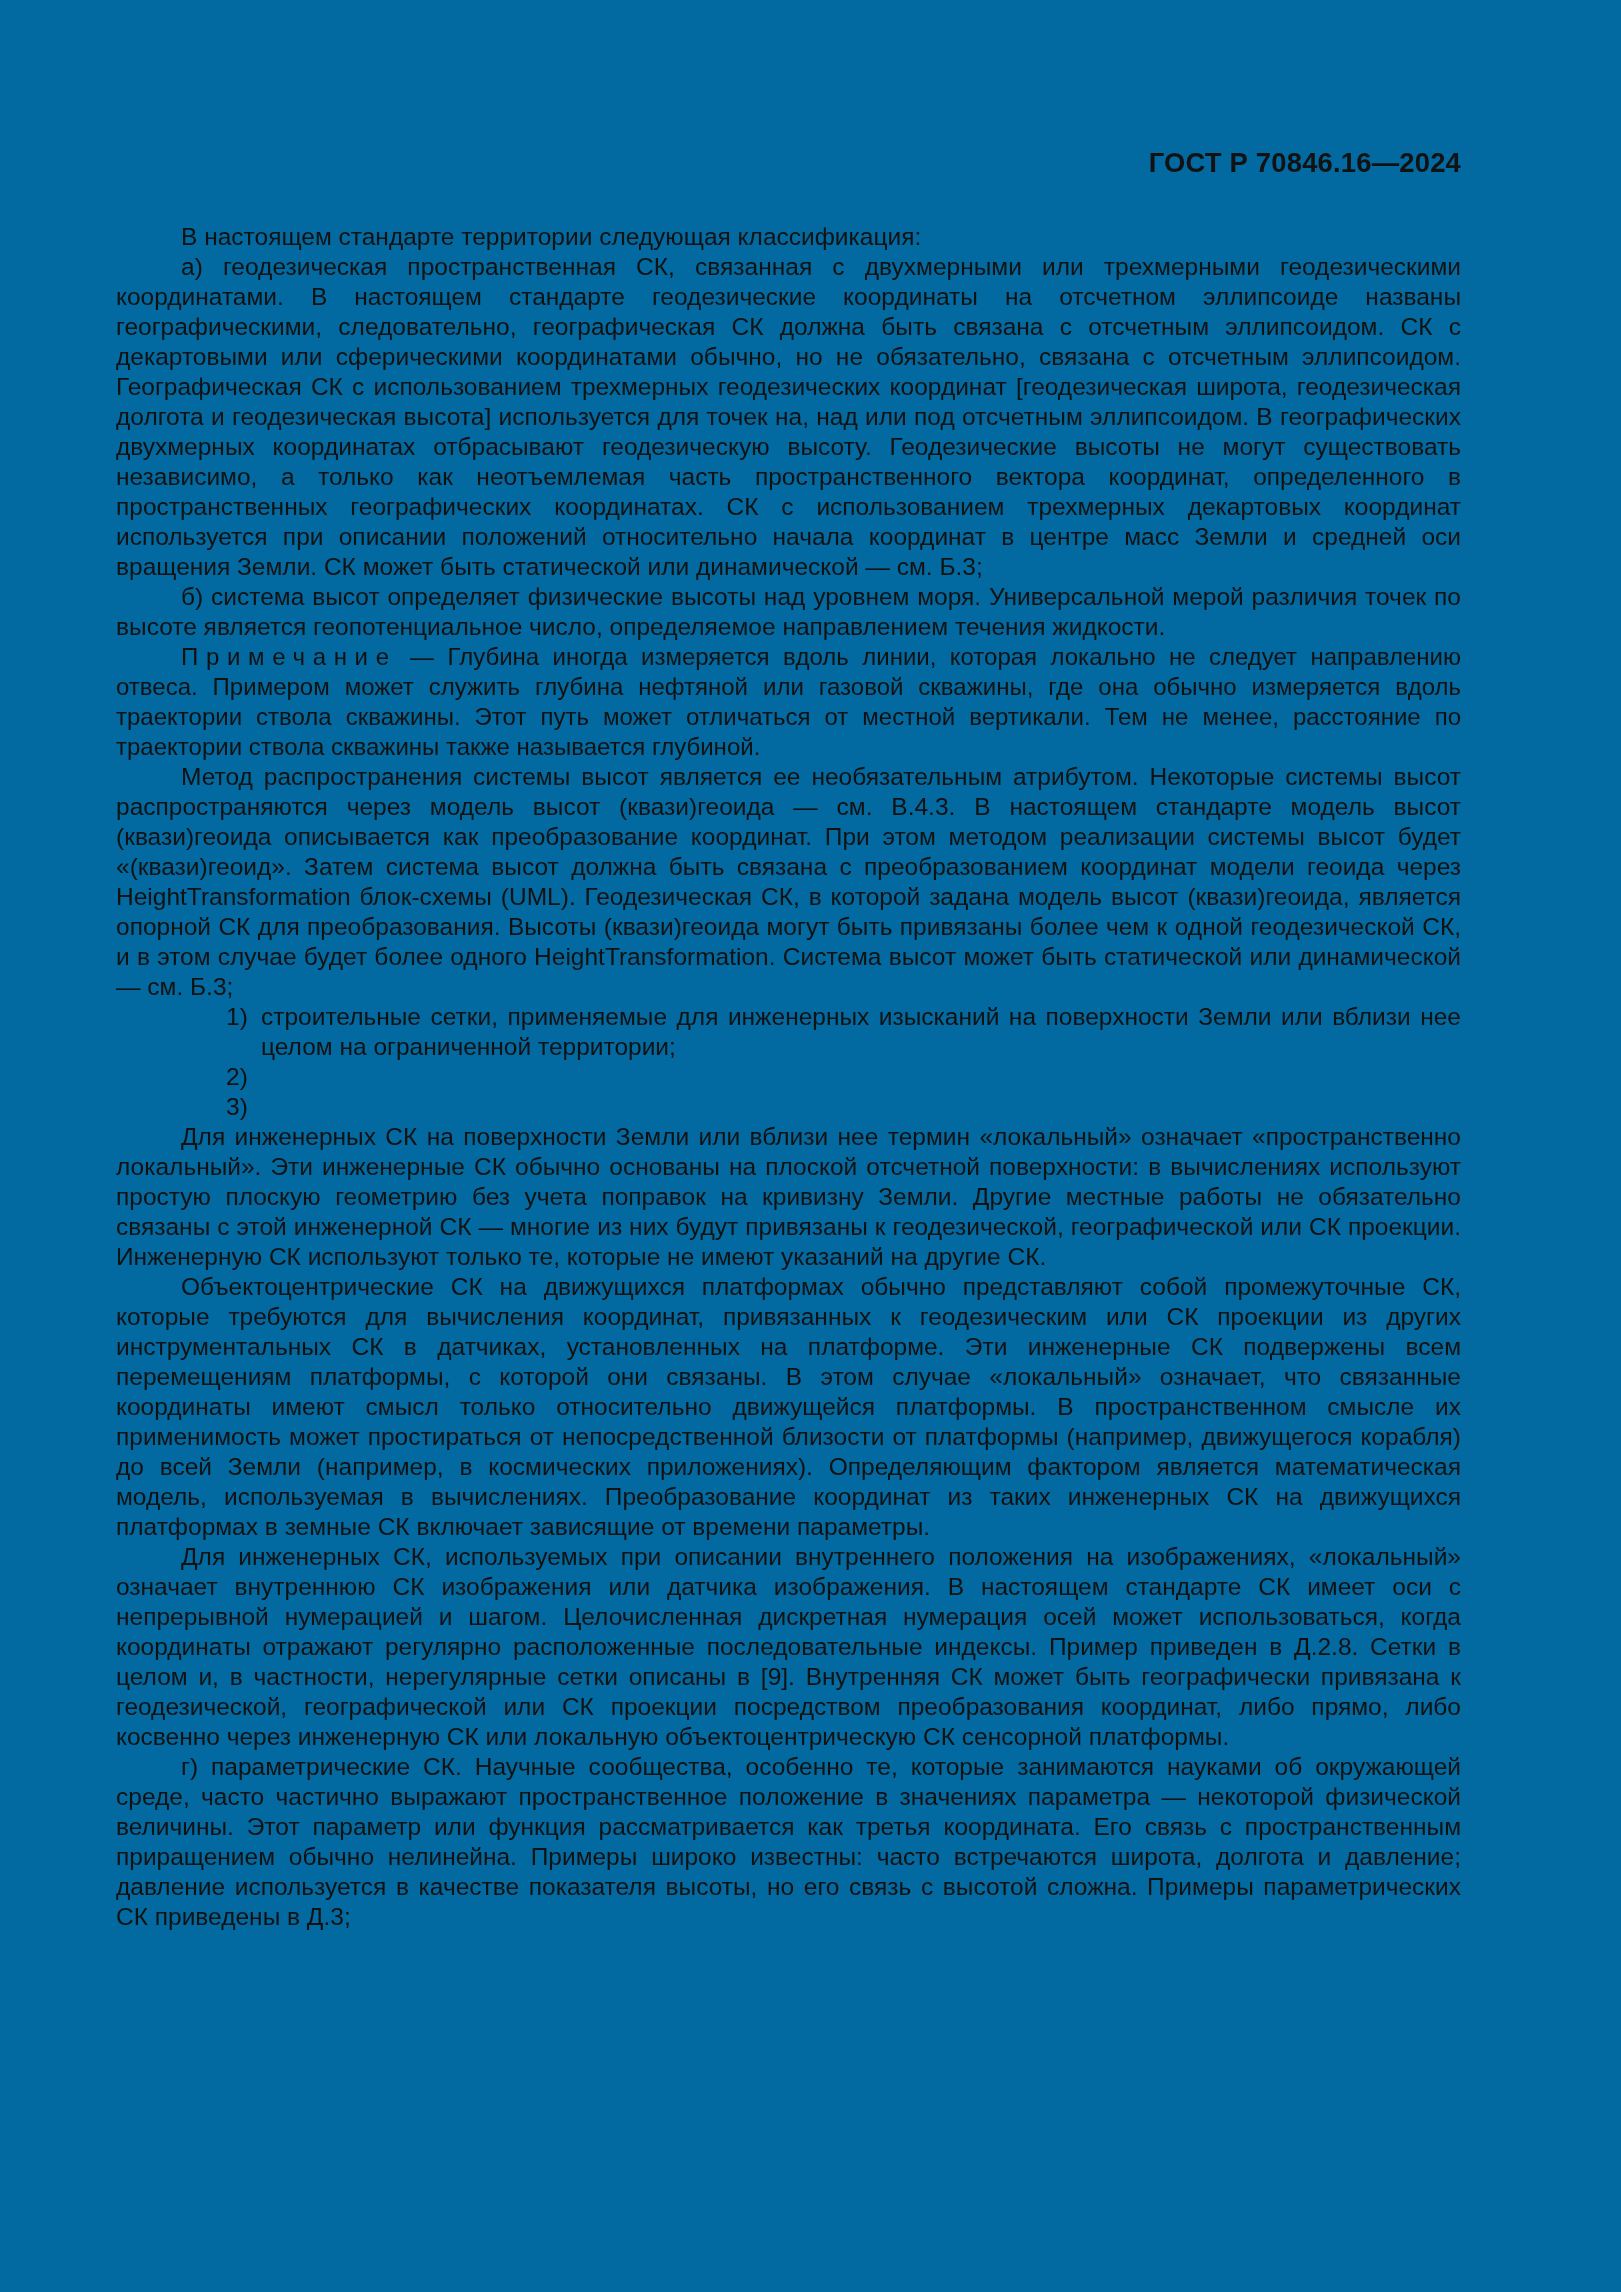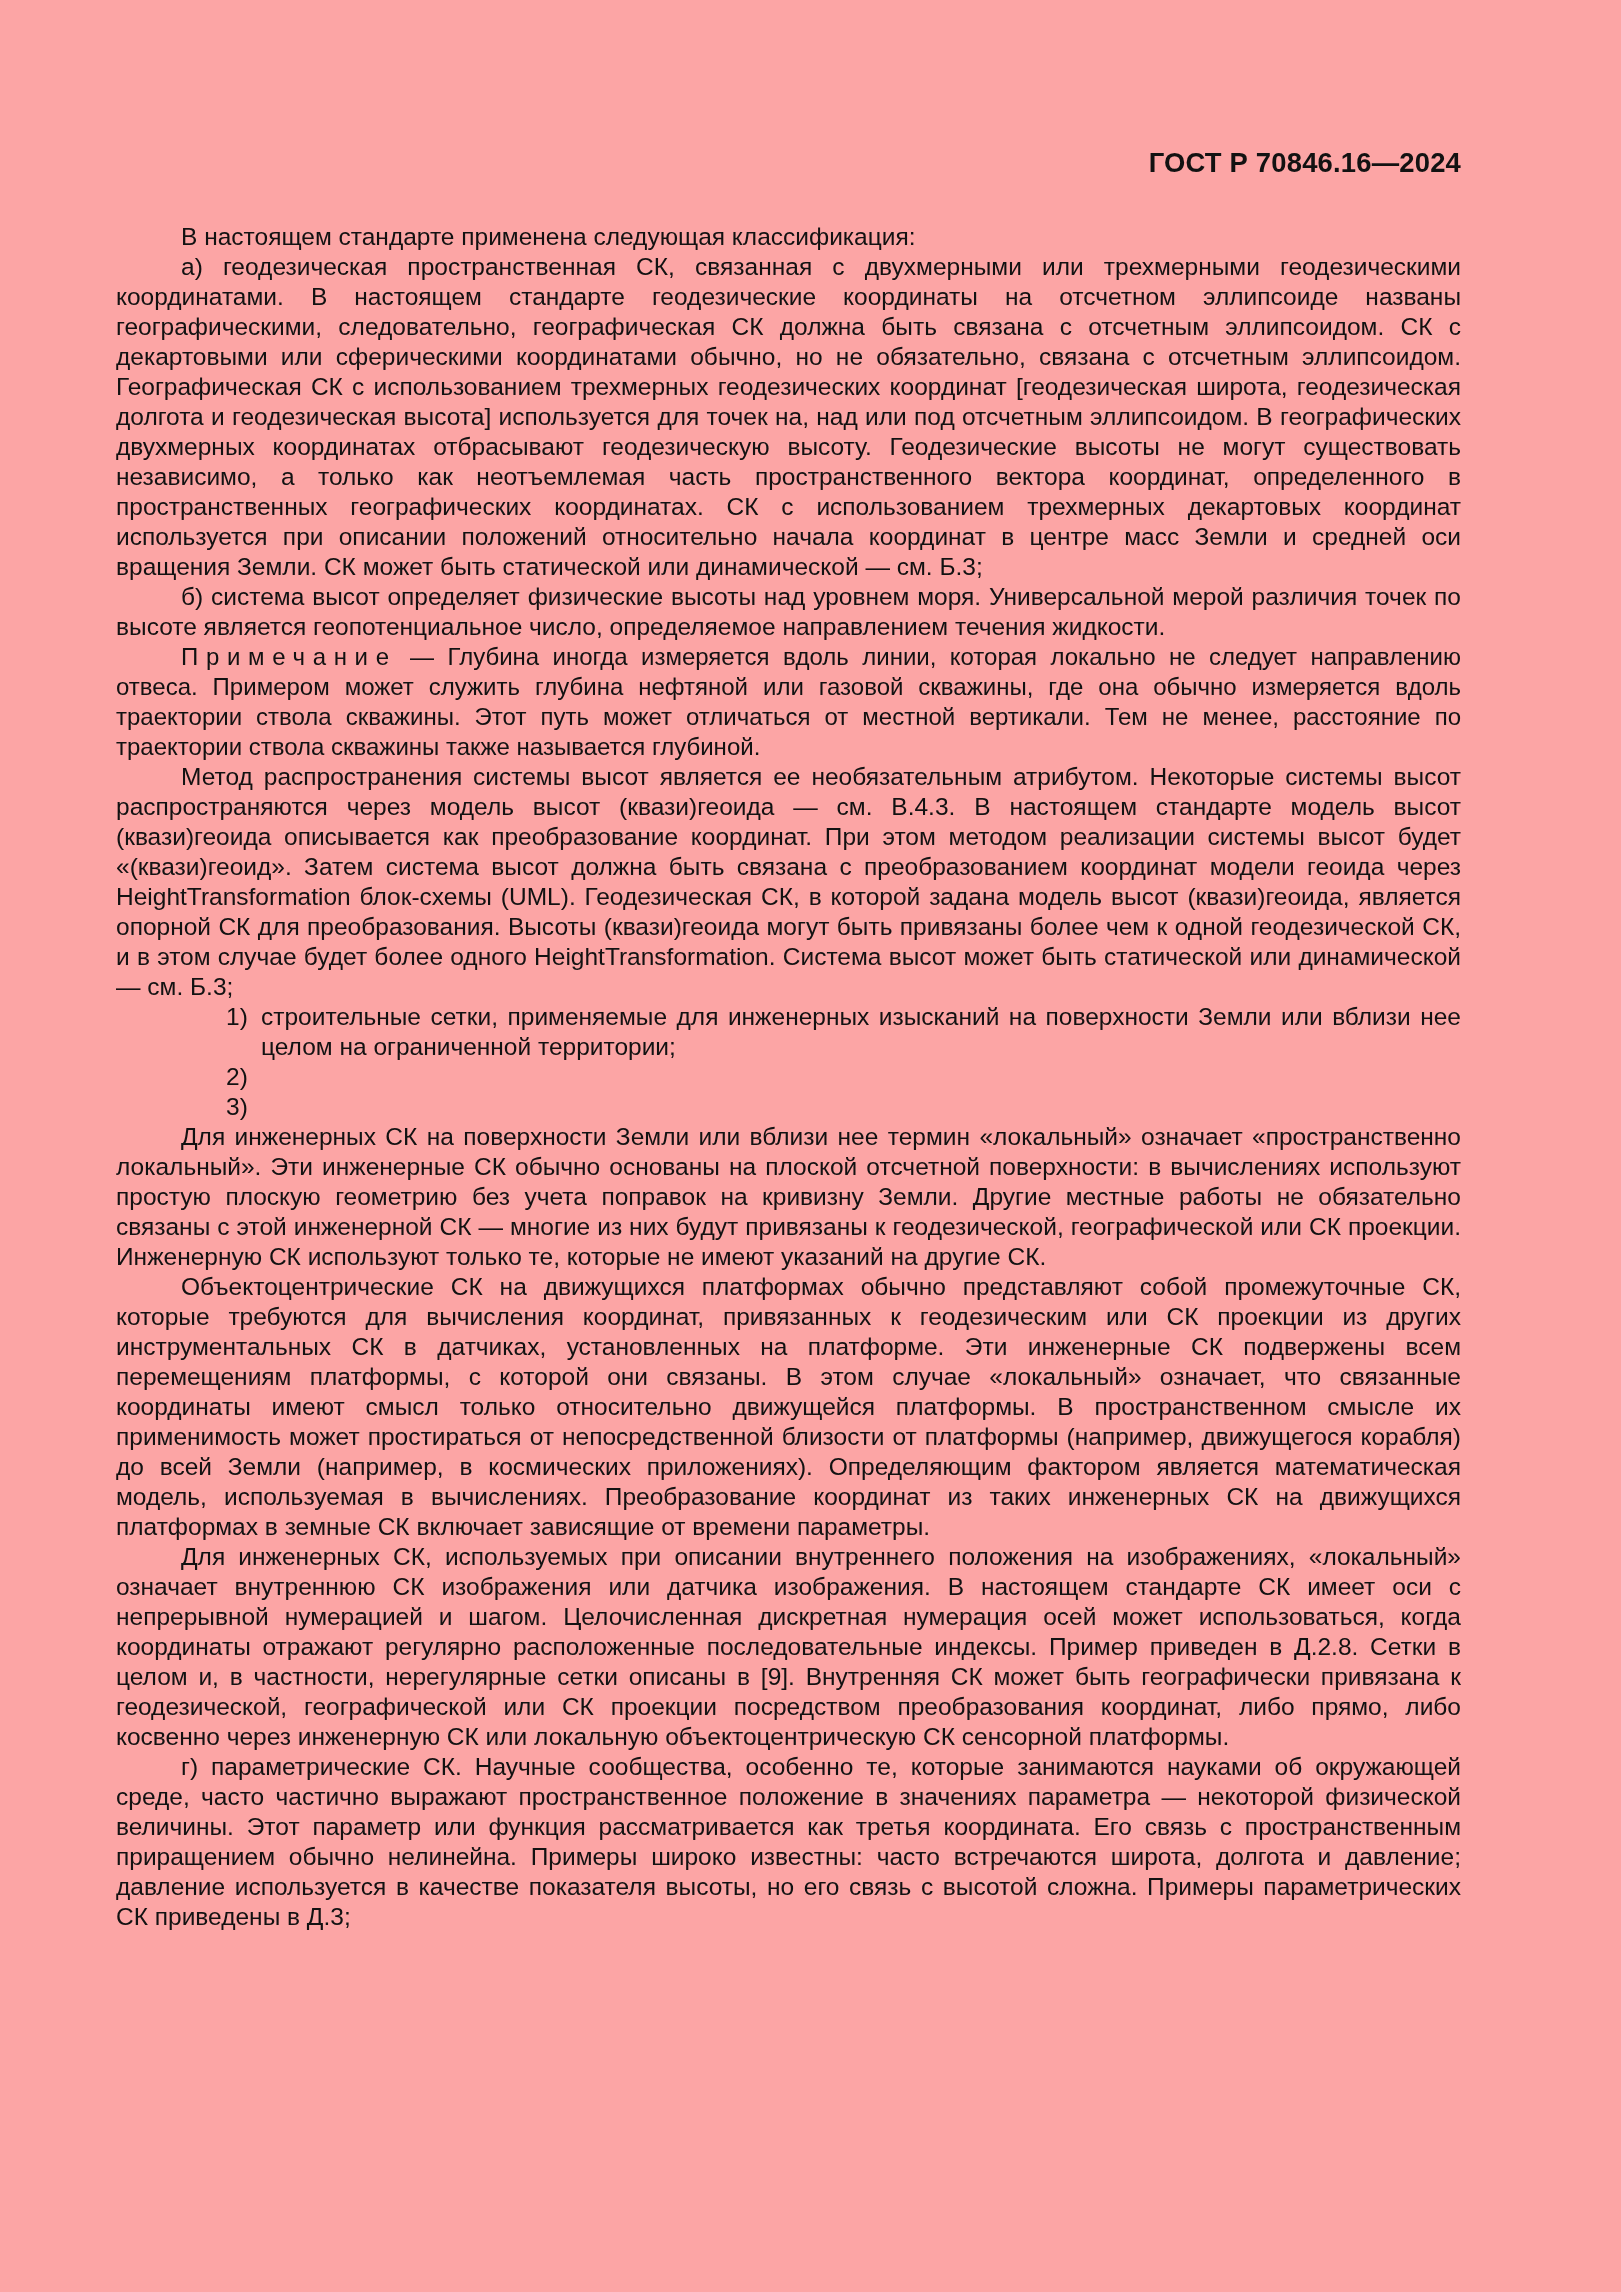--- a/index.html
+++ b/index.html
@@ -1,20 +1,20 @@
 <!DOCTYPE html>
 <html lang="ru"><head>
 <meta charset="utf-8">
 <style>
   html, body { margin: 0; padding: 0; background: #ffffff; }
   .page {
     position: relative;
     width: 1621px;
     height: 2293px;
-    background: #fca5a5;
+    background: #0369a1;
     font-family: "Liberation Sans", sans-serif;
     color: #121212;
     overflow: hidden;
   }
   .doc-header {
     position: absolute;
     top: 147px;
     left: 116px;
     width: 1345px;
     text-align: right;
@@ -52,21 +52,21 @@
 </style>
 </head>
 <body>
 
 <div class="page">
 
   <div class="doc-header">ГОСТ Р 70846.16—2024</div>
 
   <div class="body-text">
 
-    <p>В настоящем стандарте применена следующая классификация:</p>
+    <p>В настоящем стандарте территории следующая классификация:</p>
 
     <p>а) геодезическая пространственная СК, связанная с двухмерными или трехмерными геодезическими координатами. В настоящем стандарте геодезические координаты на отсчетном эллипсоиде названы географическими, следовательно, географическая СК должна быть связана с отсчетным эллипсоидом. СК с декартовыми или сферическими координатами обычно, но не обязательно, связана с отсчетным эллипсоидом. Географическая СК с использованием трехмерных геодезических координат [геодезическая широта, геодезическая долгота и геодезическая высота] используется для точек на, над или под отсчетным эллипсоидом. В географических двухмерных координатах отбрасывают геодезическую высоту. Геодезические высоты не могут существовать независимо, а только как неотъемлемая часть пространственного вектора координат, определенного в пространственных географических координатах. СК с использованием трехмерных декартовых координат используется при описании положений относительно начала координат в центре масс Земли и средней оси вращения Земли. СК может быть статической или динамической — см. Б.3;</p>
 
     <p>б) система высот определяет физические высоты над уровнем моря. Универсальной мерой различия точек по высоте является геопотенциальное число, определяемое направлением течения жидкости.</p>
 
     <p class="note"><span class="note-label">Примечание</span><span> — Глубина иногда измеряется вдоль линии, которая локально не следует направлению отвеса. Примером может служить глубина нефтяной или газовой скважины, где она обычно измеряется вдоль траектории ствола скважины. Этот путь может отличаться от местной вертикали. Тем не менее, расстояние по траектории ствола скважины также называется глубиной.</span></p>
 
     <p><span>Метод распространения системы высот является ее необязательным атрибутом. Некоторые системы высот распространяются через модель высот (квази)геоида — см. В.4.3. В настоящем стандарте модель высот (квази)геоида описывается как преобразование координат. При этом методом реализации системы высот будет «(квази)геоид». Затем система высот должна быть связана с преобразованием координат модели геоида через </span><span class="b">HeightTransformation</span><span> блок-схемы (UML). Геодезическая СК, в которой задана модель высот (квази)геоида, является опорной СК для преобразования. Высоты (квази)геоида могут быть привязаны более чем к одной геодезической СК, и в этом случае будет более одного </span><span class="b">HeightTransformation</span><span>. Система высот может быть статической или динамической — см. Б.3;</span></p>
 
 

